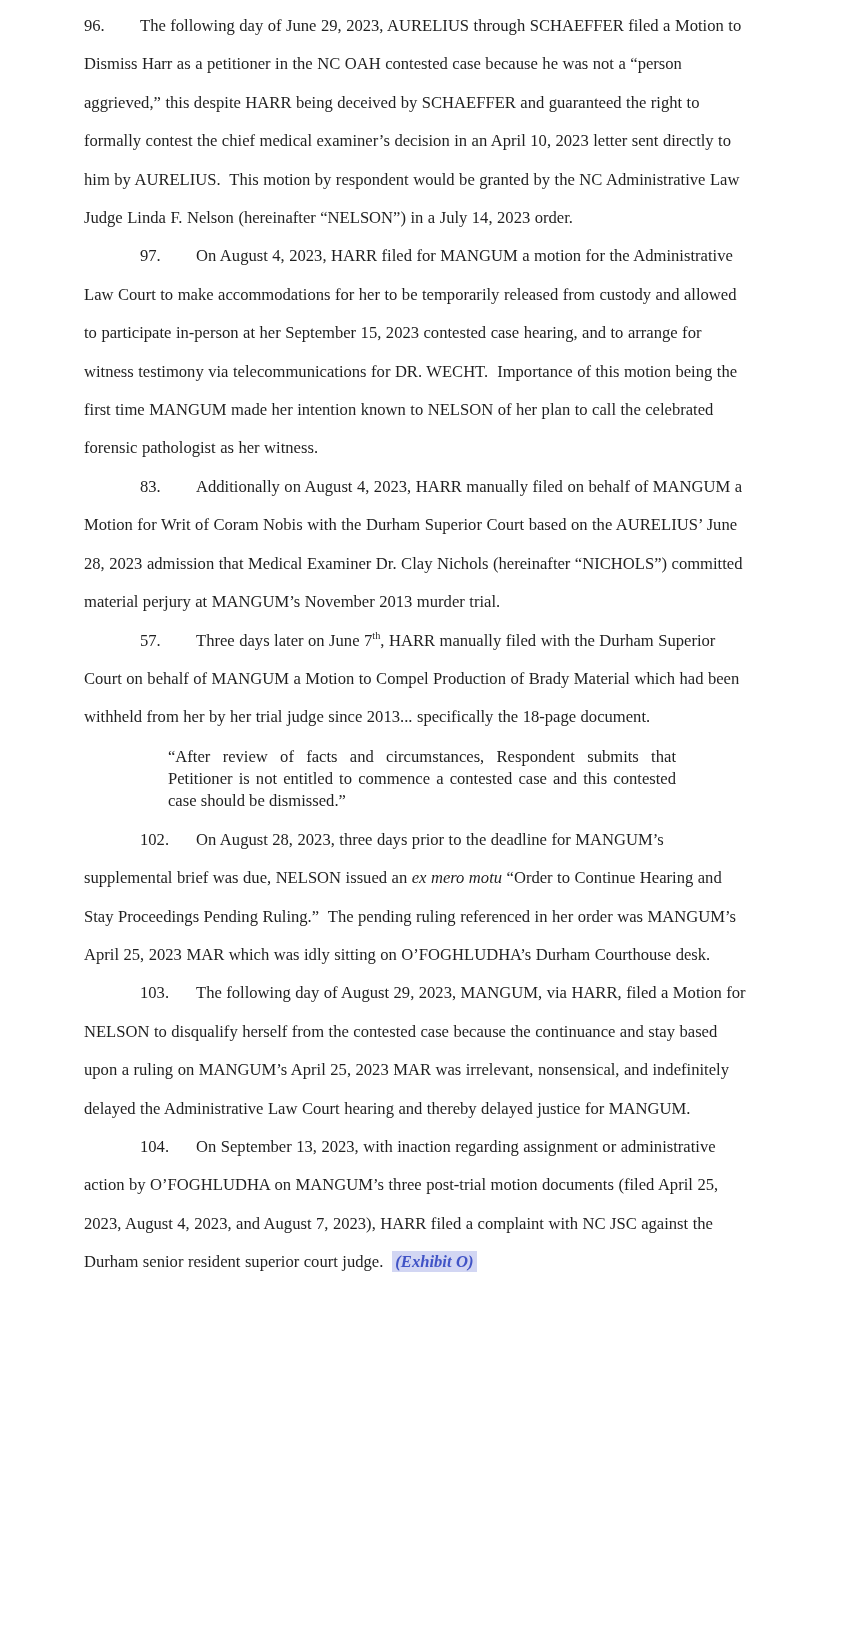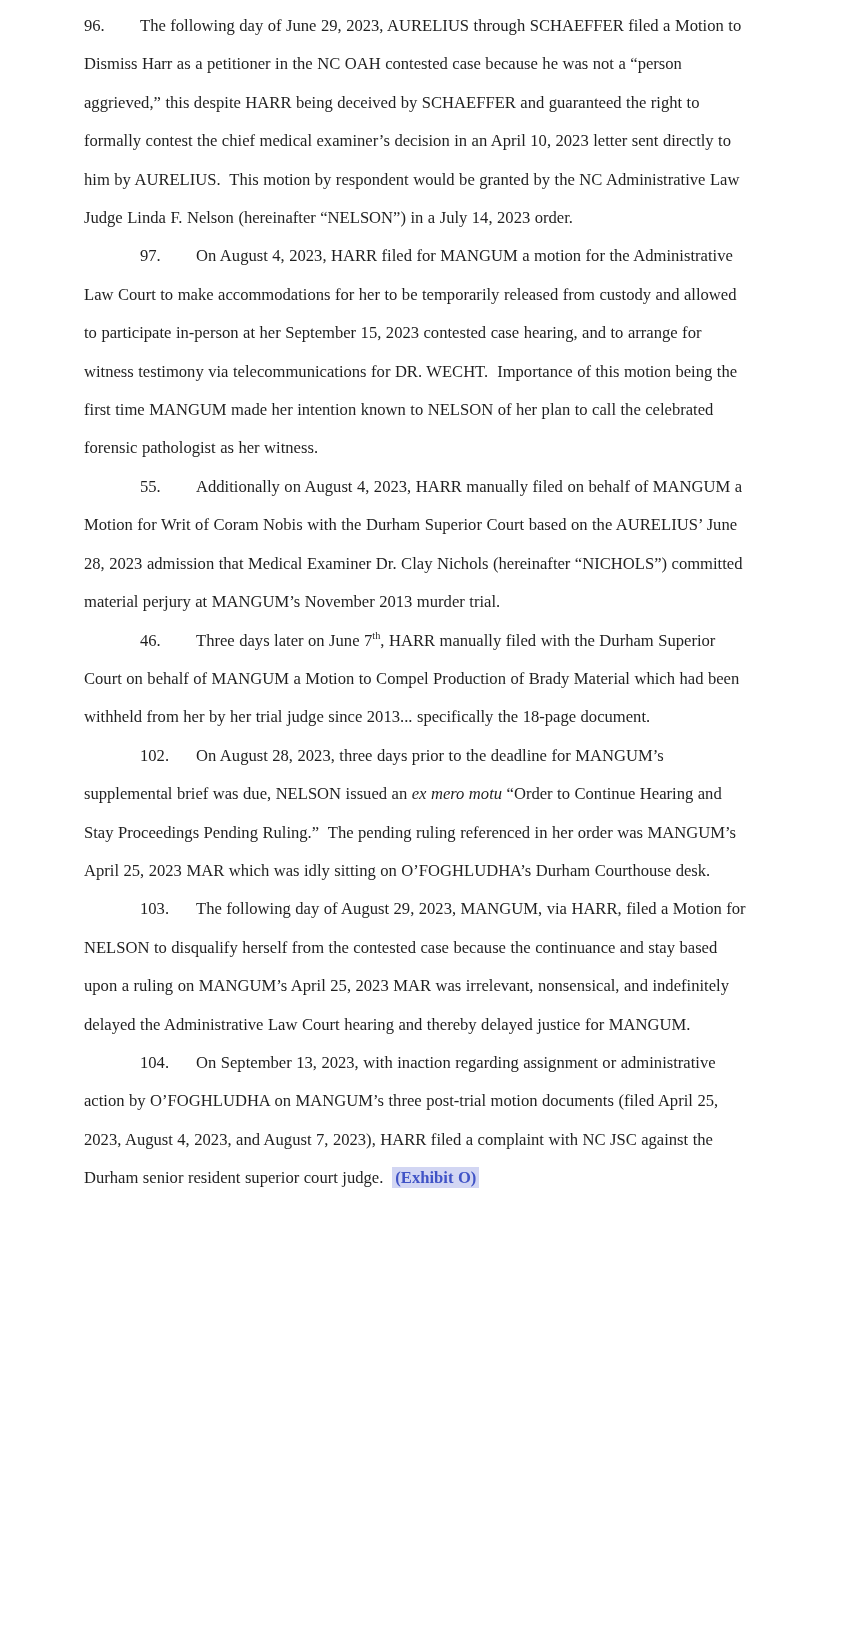--- a/index.html
+++ b/index.html
@@ -41,30 +41,32 @@
   .it {
     font-style: italic;
   }
   .sup {
     vertical-align: super;
     font-size: 0.62em;
     line-height: 0;
   }
   .exhibit {
     font-weight: bold;
+    font-style: italic;
     cursor: pointer;
     padding: 1px 3px;
   }
 </style>
 </head>
 <body>
 
 <div class="page" style="background: rgb(255, 255, 255); color: rgb(31, 31, 31);">
   <div>
       <p class="para"><span class="pnum">96.</span><span>The following day of June 29, 2023, AURELIUS through SCHAEFFER filed a Motion to Dismiss Harr as a petitioner in the NC OAH contested case because he was not a “person aggrieved,” this despite HARR being deceived by SCHAEFFER and guaranteed the right to formally contest the chief medical examiner’s decision in an April 10, 2023 letter sent directly to him by AURELIUS.&nbsp; This motion by respondent would be granted by the NC Administrative Law Judge Linda F. Nelson (hereinafter “NELSON”) in a July 14, 2023 order.</span></p>
       <p class="para indent"><span class="pnum">97.</span><span>On August 4, 2023, HARR filed for MANGUM a motion for the Administrative Law Court to make accommodations for her to be temporarily released from custody and allowed to participate in-person at her September 15, 2023 contested case hearing, and to arrange for witness testimony via telecommunications for DR. WECHT.&nbsp; Importance of this motion being the first time MANGUM made her intention known to NELSON of her plan to call the celebrated forensic pathologist as her witness.</span></p>
-      <p class="para indent"><span class="pnum">55.</span><span>Additionally on August 4, 2023, HARR manually filed on behalf of MANGUM a Motion for Writ of Coram Nobis with the Durham Superior Court based on the AURELIUS’ June 28, 2023 admission that Medical Examiner Dr. Clay Nichols (hereinafter “NICHOLS”) committed material perjury at MANGUM’s November 2013 murder trial.</span></p>
-      <p class="para indent"><span class="pnum">46.</span><span>Three days later on June 7</span><span class="sup">th</span><span>, HARR manually filed with the Durham Superior Court on behalf of MANGUM a Motion to Compel Production of Brady Material which had been withheld from her by her trial judge since 2013... specifically the 18-page document.</span></p>
+      <p class="para indent"><span class="pnum">83.</span><span>Additionally on August 4, 2023, HARR manually filed on behalf of MANGUM a Motion for Writ of Coram Nobis with the Durham Superior Court based on the AURELIUS’ June 28, 2023 admission that Medical Examiner Dr. Clay Nichols (hereinafter “NICHOLS”) committed material perjury at MANGUM’s November 2013 murder trial.</span></p>
+      <p class="para indent"><span class="pnum">57.</span><span>Three days later on June 7</span><span class="sup">th</span><span>, HARR manually filed with the Durham Superior Court on behalf of MANGUM a Motion to Compel Production of Brady Material which had been withheld from her by her trial judge since 2013... specifically the 18-page document.</span></p>
+      <p class="quote"><span>“After review of facts and circumstances, Respondent submits that Petitioner is not entitled to commence a contested case and this contested case should be dismissed.”</span></p>
       <p class="para indent"><span class="pnum">102.</span><span>On August 28, 2023, three days prior to the deadline for MANGUM’s supplemental brief was due, NELSON issued an </span><span class="it">ex mero motu</span><span> “Order to Continue Hearing and Stay Proceedings Pending Ruling.”&nbsp; The pending ruling referenced in her order was MANGUM’s April 25, 2023 MAR which was idly sitting on O’FOGHLUDHA’s Durham Courthouse desk.</span></p>
       <p class="para indent"><span class="pnum">103.</span><span>The following day of August 29, 2023, MANGUM, via HARR, filed a Motion for NELSON to disqualify herself from the contested case because the continuance and stay based upon a ruling on MANGUM’s April 25, 2023 MAR was irrelevant, nonsensical, and indefinitely delayed the Administrative Law Court hearing and thereby delayed justice for MANGUM.</span></p>
       <p class="para indent"><span class="pnum">104.</span><span>On September 13, 2023, with inaction regarding assignment or administrative action by O’FOGHLUDHA on MANGUM’s three post-trial motion documents (filed April 25, 2023, August 4, 2023, and August 7, 2023), HARR filed a complaint with NC JSC against the Durham senior resident superior court judge.&nbsp; </span><span class="exhibit" style="color: rgb(64, 83, 198); background-color: rgb(210, 214, 243);">(Exhibit O)</span></p>
     </div>
 </div>
 
 </body></html>

